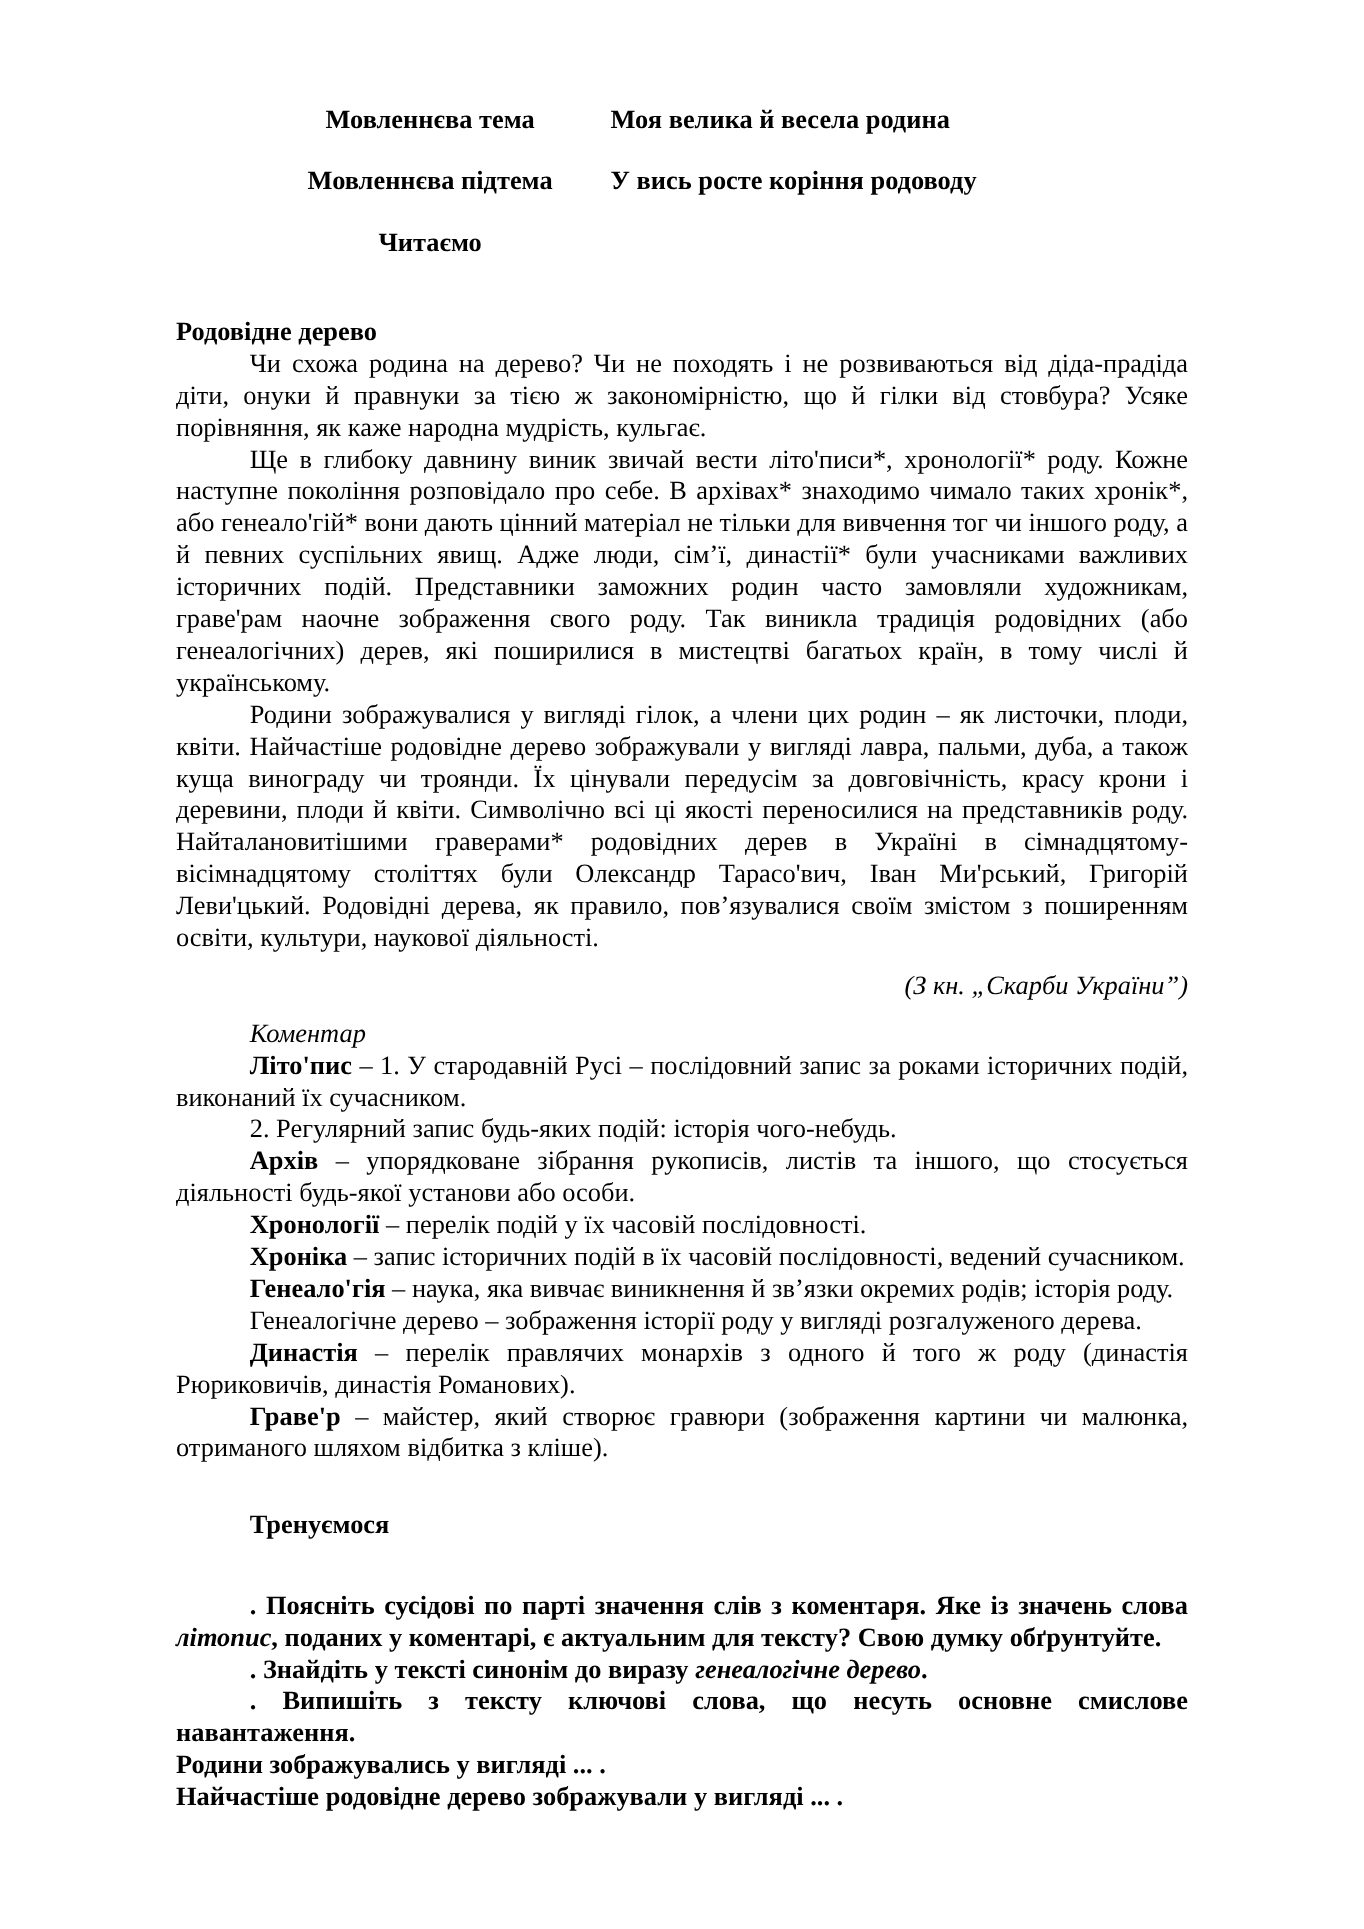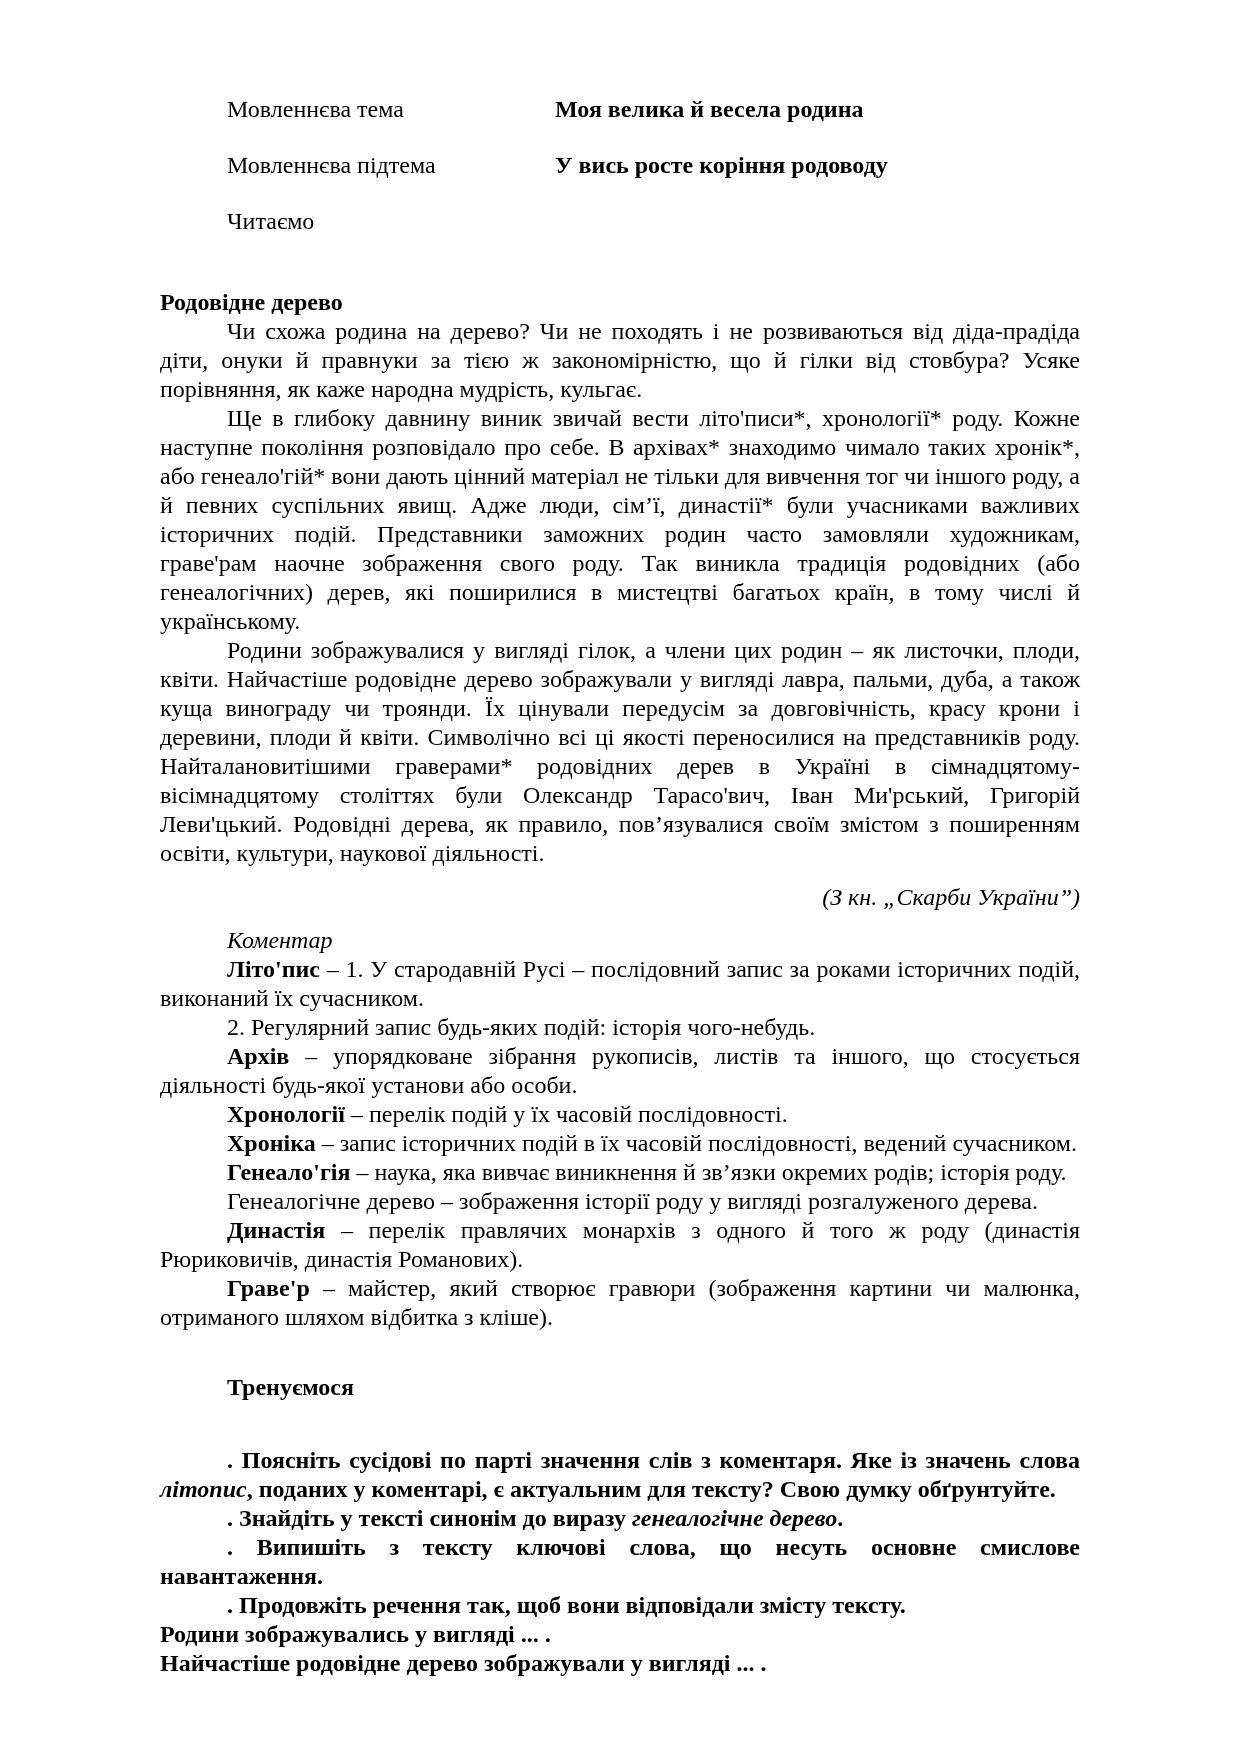--- a/index.html
+++ b/index.html
@@ -15,21 +15,21 @@
   }
   .page {
     box-sizing: border-box;
     width: 1240px;
     height: 1754px;
     padding: 95px 160px 60px 160px;
     overflow: hidden;
   }
   p { margin: 0; }
   .hdr-row { display: flex; margin-bottom: 27px; }
-  .hdr-label { width: 328px; padding-left: 67px; font-weight: normal; flex-shrink: 0; }
+  .hdr-label { width: 328px; padding-left: 67px; font-weight: bold; flex-shrink: 0; text-align: center; }
   .hdr-value { font-weight: bold; }
   .hdr-row-last { margin-bottom: 52px; }
   .doc-title { font-weight: bold; }
   .para { text-align: justify; text-indent: 67px; }
   .attribution { text-align: right; font-style: italic; margin-top: 15px; }
   .commentary-heading { font-style: italic; text-indent: 67px; margin-top: 14px; }
   .entry { text-align: justify; text-indent: 67px; }
   .entry .term { font-weight: bold; }
   .practice-heading { font-weight: bold; text-indent: 67px; margin-top: 41px; }
   .exercises { margin-top: 44px; font-weight: bold; }
@@ -75,18 +75,17 @@
   <p class="entry"><span class="term"></span><span>Генеалогічне дерево – зображення історії роду у вигляді розгалуженого дерева.</span></p>
   <p class="entry"><span class="term">Династія</span><span> – перелік правлячих монархів з одного й того ж роду (династія Рюриковичів, династія Романових).</span></p>
   <p class="entry"><span class="term">Граве'р</span><span> – майстер, який створює гравюри (зображення картини чи малюнка, отриманого шляхом відбитка з кліше).</span></p>
 
   <p class="practice-heading">Тренуємося</p>
 
   <div class="exercises">
     <p class="exercise"><span>. Поясніть сусідові по парті значення слів з коментаря. Яке із значень слова </span><span class="it">літопис</span><span>, поданих у коментарі, є актуальним для тексту? Свою думку обґрунтуйте.</span></p>
     <p class="exercise"><span>. Знайдіть у тексті синонім до виразу </span><span class="it">генеалогічне дерево</span><span>.</span></p>
     <p class="exercise">. Випишіть з тексту ключові слова, що несуть основне смислове навантаження.</p>
-    <p class="exercise">. Продовжіть речення так, щоб вони відповідали змісту тексту.</p>
     <p class="exercise no-indent">Родини зображувались у вигляді ... .</p>
     <p class="exercise no-indent">Найчастіше родовідне дерево зображували у вигляді ... .</p>
   </div>
 
 </div>
 
 </body></html>

